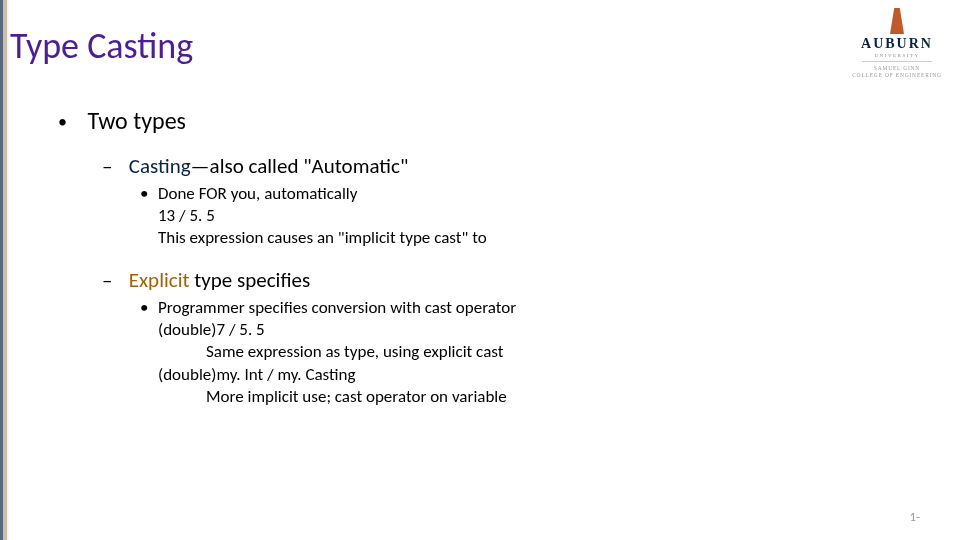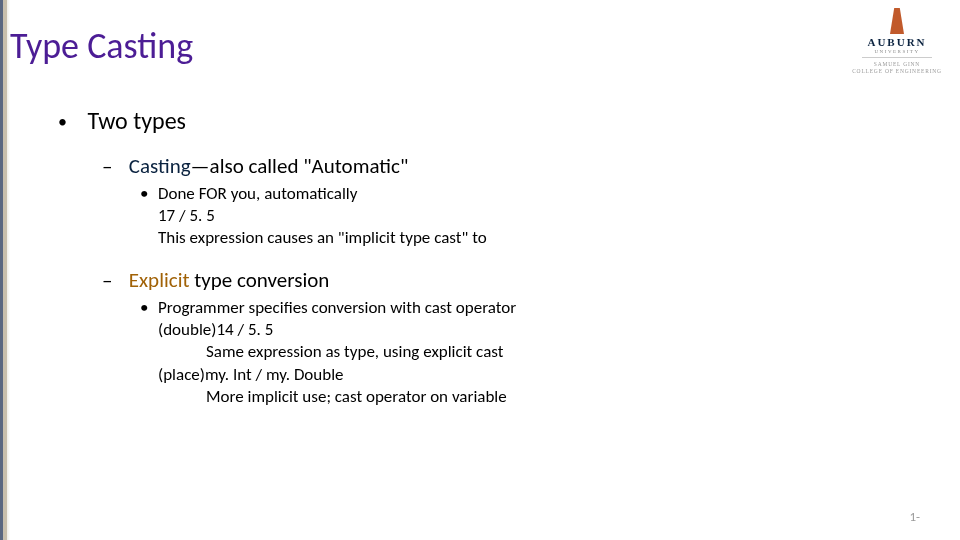--- a/index.html
+++ b/index.html
@@ -46,21 +46,21 @@
   }
   .tower {
     width: 14px;
     height: 26px;
     background: #c15a2b;
     clip-path: polygon(30% 0, 70% 0, 100% 100%, 0 100%);
     margin-bottom: 2px;
   }
   .univ-name {
     font-family: Georgia, "Times New Roman", serif;
-    font-size: 11px;
+    font-size: 14px;
     letter-spacing: 2px;
     color: #0b2340;
     font-weight: 600;
   }
   .univ-sub {
     font-family: Georgia, "Times New Roman", serif;
     font-size: 5px;
     letter-spacing: 1.5px;
     color: #8a8a8a;
     margin-top: 1px;
@@ -167,36 +167,36 @@
       <span>Two types</span>
     </div>
 
     <div class="lvl2-group">
       <div class="lvl2">
         <span class="accent-navy">Casting</span><span>—also called "Automatic"</span>
       </div>
       <div class="lvl3-block">
         <span class="bullet">•</span><span class="body">
           <span class="ind1">Done FOR you, automatically</span><br>
-          <span class="ind1">17 / 5. 5</span><br>
+          <span class="ind1">13 / 5. 5</span><br>
           <span class="ind1">This expression causes an "implicit type cast" to</span><br>
         </span>
       </div>
     </div>
 
     <div class="lvl2-group">
       <div class="lvl2">
-        <span class="accent-orange">Explicit</span><span> type conversion</span>
+        <span class="accent-orange">Explicit</span><span> type specifies</span>
       </div>
       <div class="lvl3-block">
         <span class="bullet">•</span><span class="body">
           <span class="ind1">Programmer specifies conversion with cast operator</span><br>
-          <span class="ind1">(double)14 / 5. 5</span><br>
+          <span class="ind1">(double)7 / 5. 5</span><br>
           <span class="ind2">Same expression as type, using explicit cast</span>
-          <span class="ind1">(place)my. Int / my. Double</span><br>
+          <span class="ind1">(double)my. Int / my. Casting</span><br>
           <span class="ind2">More implicit use; cast operator on variable</span>
         </span>
       </div>
     </div>
 
   </div>
 
   <div class="page-number">1-</div>
 
 </div>

